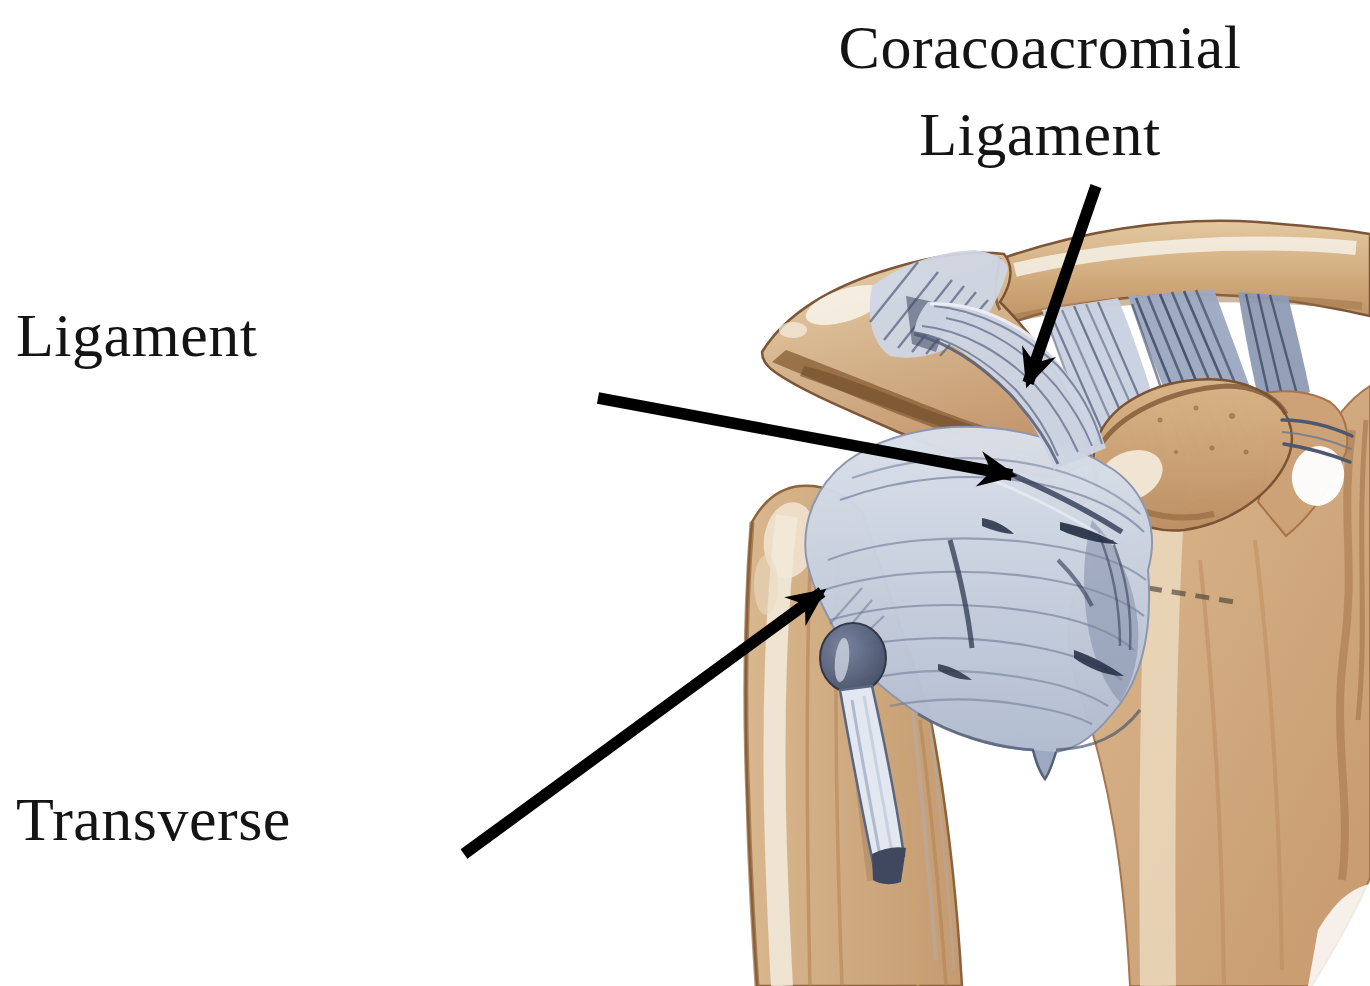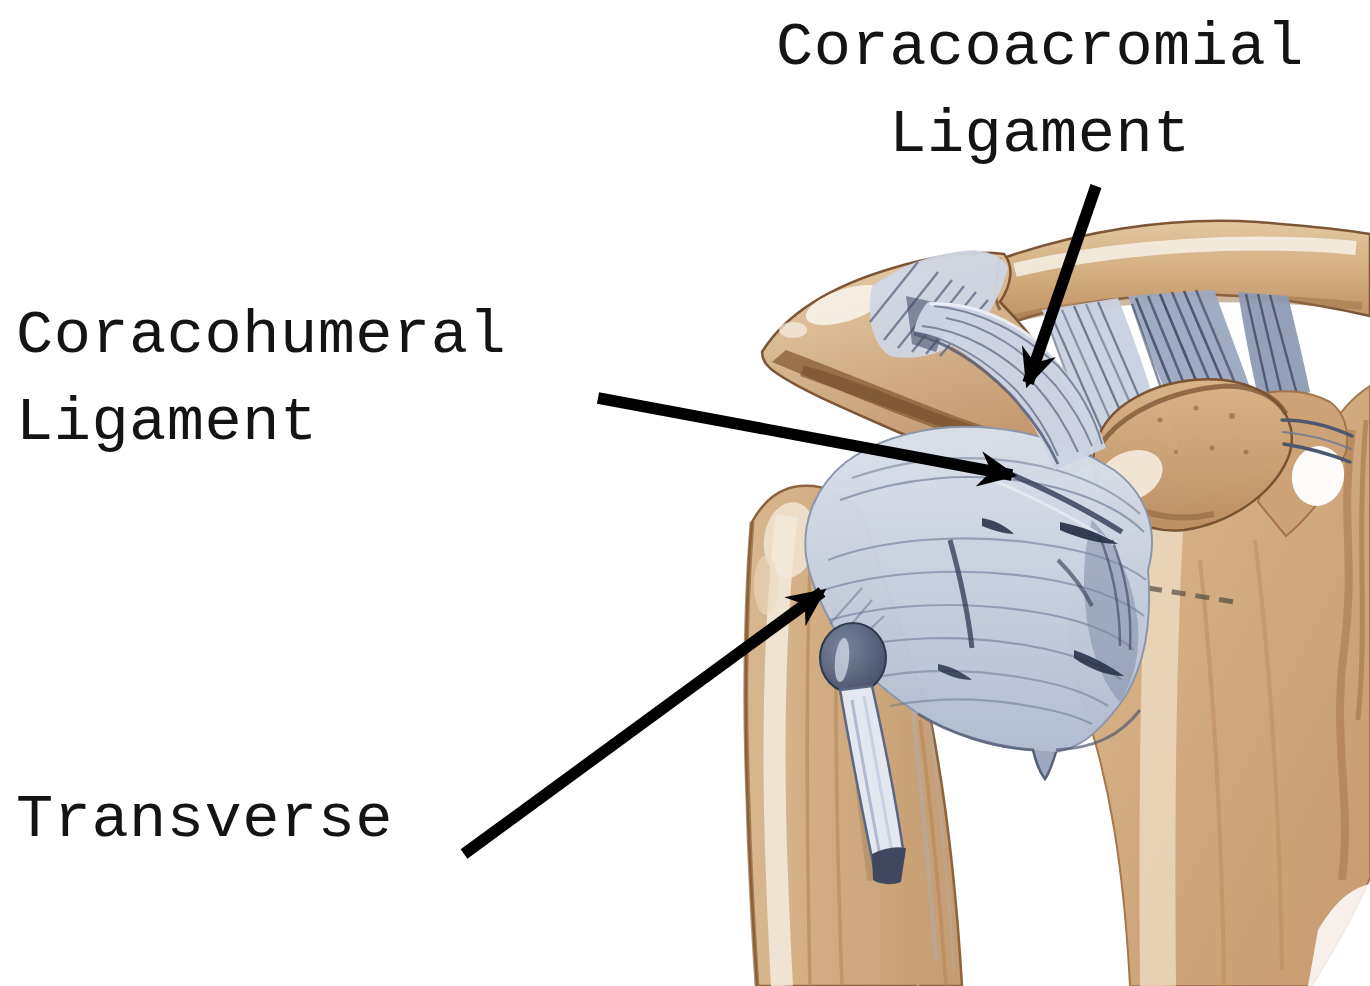--- a/index.html
+++ b/index.html
@@ -1,21 +1,21 @@
 <!DOCTYPE html>
 <html style="--background: #ffffff; --label-text: #141414; --arrow: #000000; --bone-light: #e9d5b4; --bone-mid: #cda277; --bone-shadow: #8a6138; --bone-outline: #7a5332; --ligament-light: #d9dfe9; --ligament-mid: #b2bdd2; --ligament-fiber: #5b6680; --ligament-dark: #2e3850;"><head>
 <meta charset="utf-8">
 <style>
   html,body{margin:0;padding:0;background:#ffffff;}
   .stage{
     position:relative;
     width:1370px;height:986px;
     background:var(--background,#ffffff);
     overflow:hidden;
-    font-family:Liberation Mono, monospace;
+    font-family:Liberation Serif, serif;
   }
   svg.art{position:absolute;left:0;top:0;width:1370px;height:986px;display:block;}
   .label{
     position:absolute;
     color:var(--label-text,#141414);
     font-size:62px;
     line-height:87px;
     letter-spacing:.5px;
     white-space:nowrap;
   }
@@ -252,20 +252,19 @@
       <line class="arrow-line" marker-end="url(#ah)" x1="598" y1="398" x2="1012" y2="475"></line>
       <line class="arrow-line" marker-end="url(#ah)" x1="464" y1="854" x2="822" y2="592"></line>
     </g>
   </svg>
 
   <div class="label" id="label-ca">
     <div>Coracoacromial</div>
     <div>Ligament</div>
   </div>
   <div class="label" id="label-ch">
-    <div>Coracohumeral</div>
     <div>Ligament</div>
   </div>
   <div class="label" id="label-th">
     <div>Transverse</div>
   </div>
 
 </div>
 
 </body></html>

